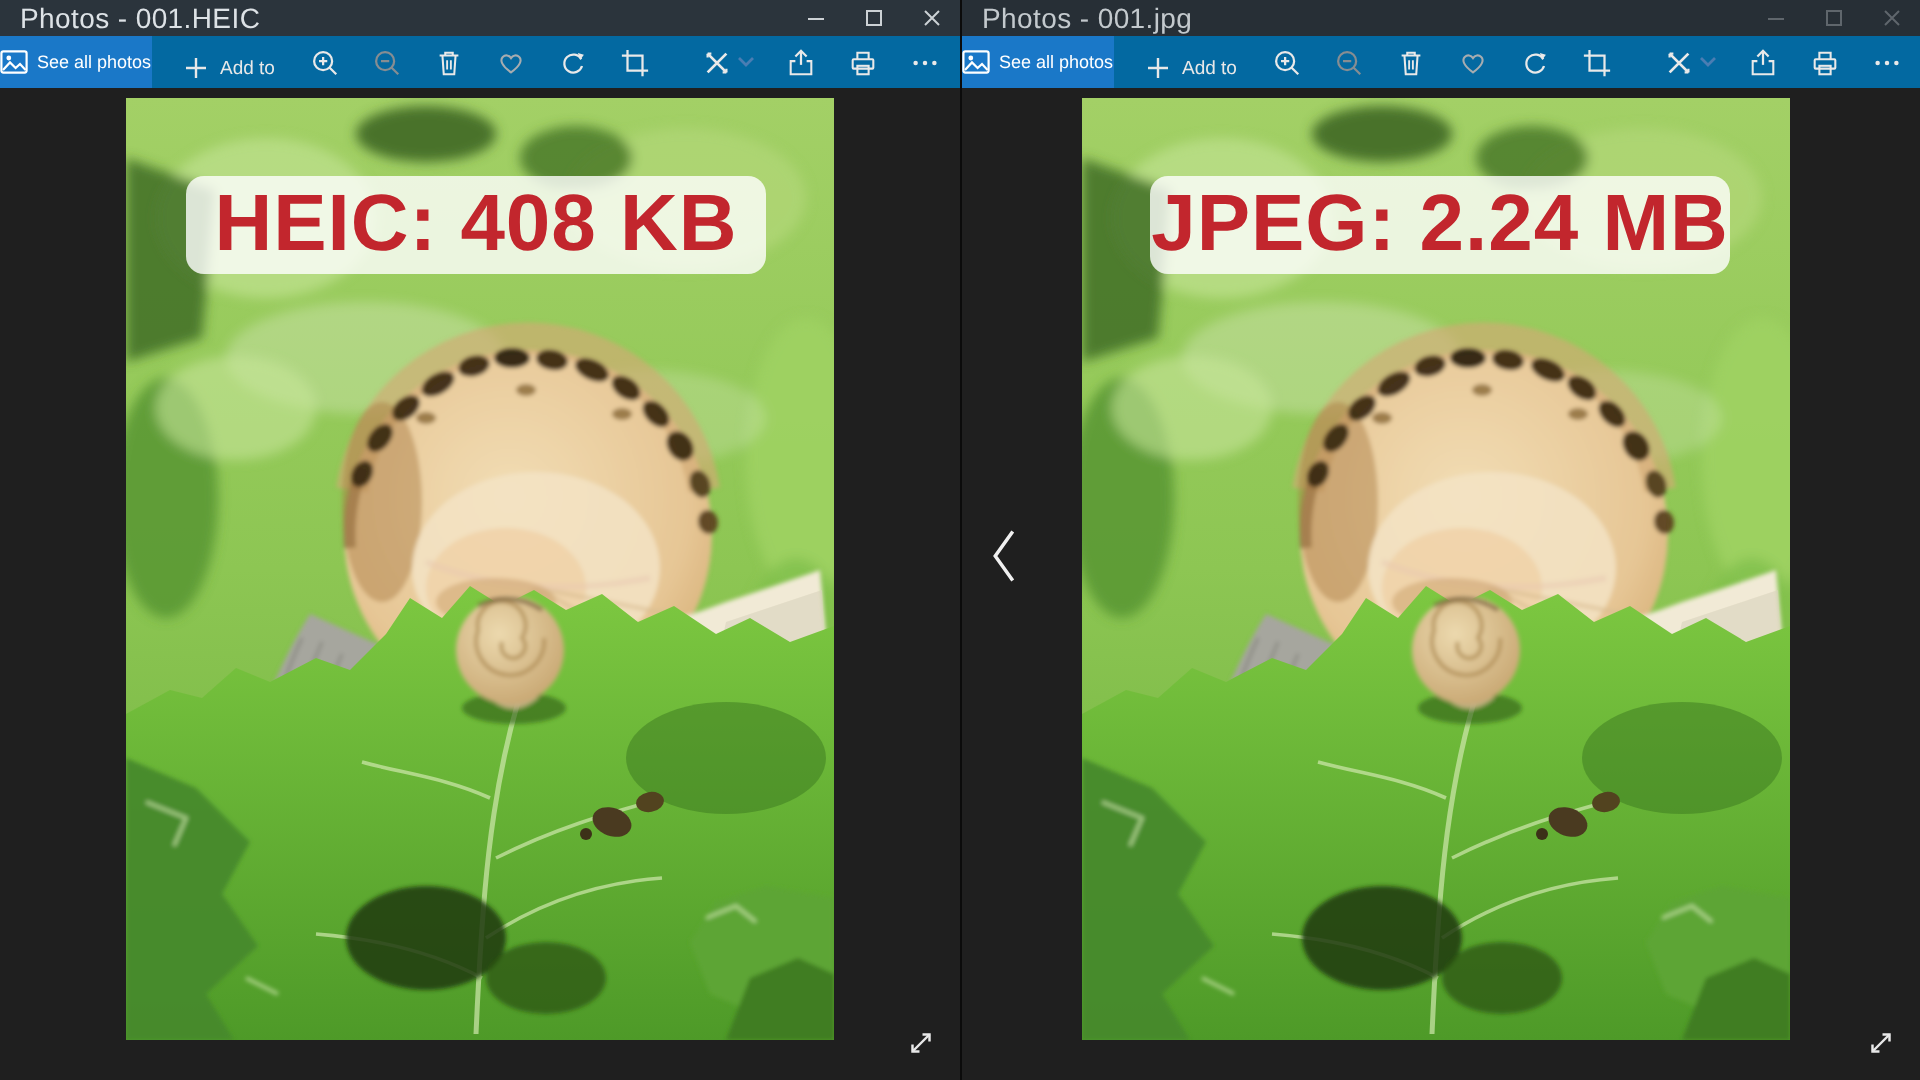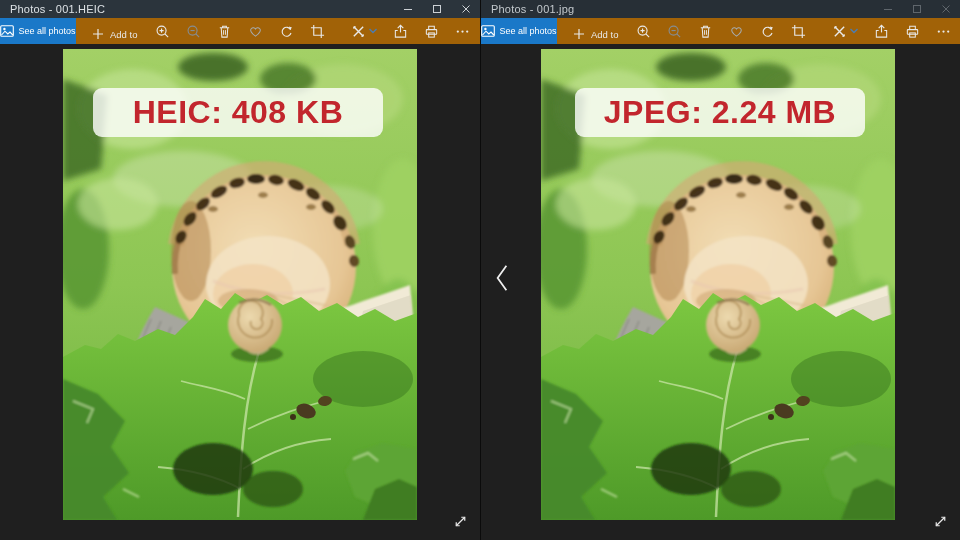--- a/index.html
+++ b/index.html
@@ -8,49 +8,49 @@
   .stage { position:relative; width:960px; height:540px; background:#0b0b0b; }
 
   .window { position:absolute; top:0; height:540px; background:#1f1f1f; overflow:hidden; }
   .window.left  { left:0;   width:480px; }
   .window.right { left:481px; width:479px; }
 
   
   .titlebar { position:absolute; top:0; left:0; right:0; height:18px;
               background:#2b343c; display:flex; align-items:center; }
   .window.right .titlebar { background:#272f36; }
-  .title-text { color:#dde2e6; font-size:11px; padding-left:10px; letter-spacing:.2px; }
+  .title-text { color:#dde2e6; font-size:14px; padding-left:10px; letter-spacing:.2px; }
   .window.right .title-text { color:#c3c9cd; }
   .win-controls { margin-left:auto; display:flex; height:100%; }
   .win-btn { width:29px; height:100%; display:flex; align-items:center; justify-content:center; }
   .win-btn svg { stroke:#ccd1d5; }
   .window.right .win-btn svg { stroke:#5f666c; }
 
   
-  .toolbar { position:absolute; top:18px; left:0; right:0; height:26px; background:#a16207; }
+  .toolbar { position:absolute; top:18px; left:0; right:0; height:26px; background:#0369a1; }
   .see-all { position:absolute; left:0; top:0; width:76px; height:26px; background:#1a78c8;
              display:flex; align-items:center; justify-content:center; gap:4px; cursor:pointer; }
   .see-all span { color:#fff; font-size:9px; }
   .add-to { position:absolute; left:86px; top:0; height:26px; display:flex; align-items:center;
             gap:6px; padding:16px 6px; }
   .add-to span { color:#e8e8e8; font-size:9.5px; }
   .tool-icons { position:absolute; left:147px; top:0; height:26px; display:flex; align-items:center; }
   .tbtn { width:31px; height:26px; display:flex; align-items:center; justify-content:center; }
   .tbtn.edit { width:42px; margin-left:10px; gap:2px; }
 
   
   .photo-wrap { position:absolute; top:49px; width:354px; height:471px; }
   .window.left  .photo-wrap { left:63px; }
   .window.right .photo-wrap { left:60px; }
   .photo-wrap svg.photo { width:354px; height:471px; display:block; }
 
   .size-label { position:absolute; top:39px; height:49px; width:290px;
                 background:rgba(255,255,255,.8); border-radius:9px;
                 display:flex; align-items:center; justify-content:center;
-                color:#c2262d; font-size:32px; font-weight:bold; letter-spacing:.5px; }
+                color:#c2262d; font-size:40px; font-weight:bold; letter-spacing:.5px; }
   .window.left  .size-label { left:30px; }
   .window.right .size-label { left:34px; }
 
   .nav-prev { position:absolute; left:8px; top:258px; width:26px; height:40px;
               display:flex; align-items:center; justify-content:center; cursor:pointer; }
   .expand-btn { position:absolute; right:9px; bottom:8px; width:22px; height:22px;
                 display:flex; align-items:center; justify-content:center; cursor:pointer; }
 </style>
 </head>
 <body>

